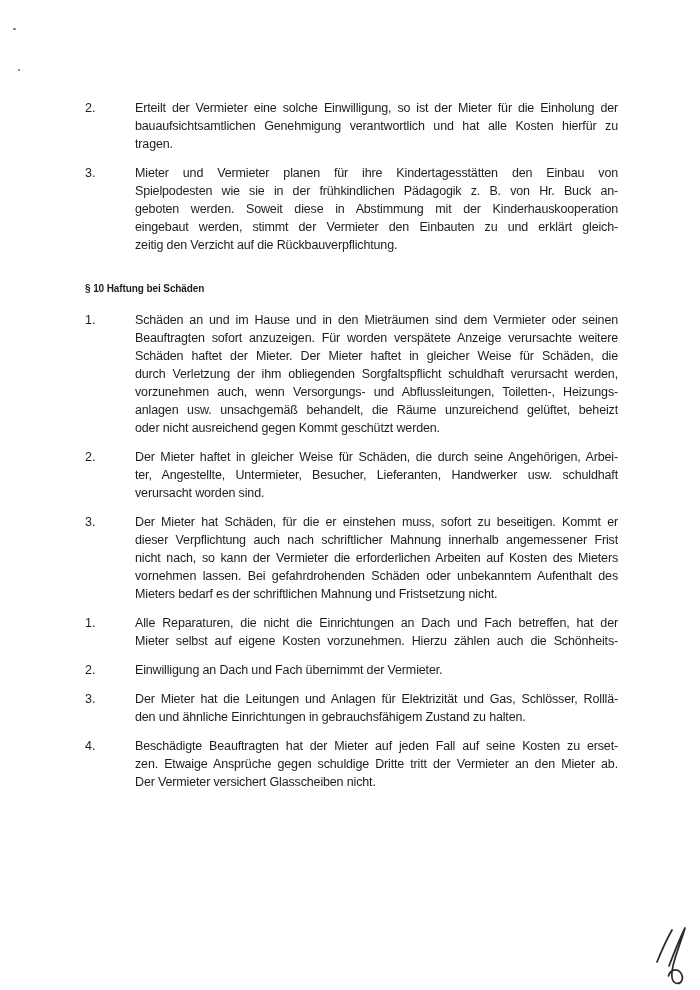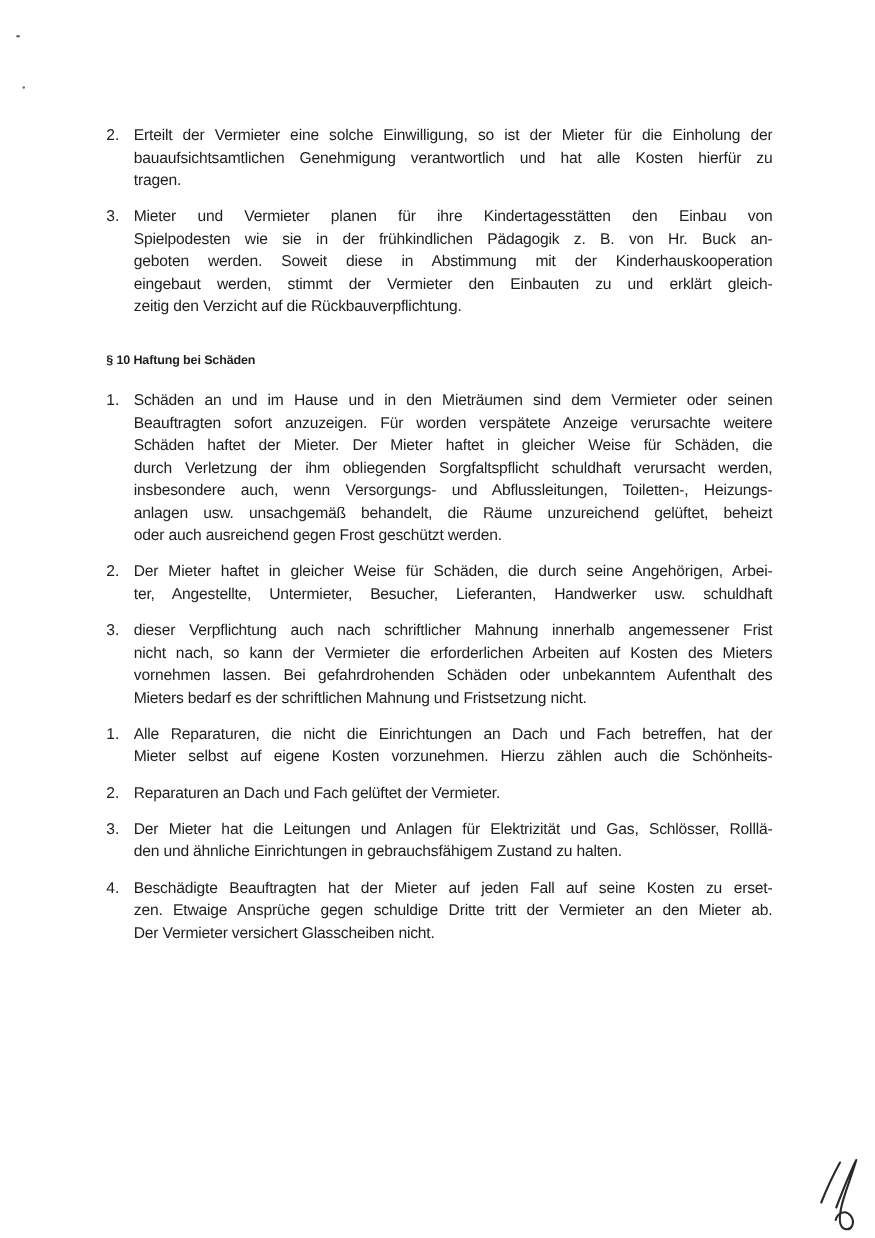--- a/index.html
+++ b/index.html
@@ -35,20 +35,21 @@
   .body {
     width: 511px;
     font-size: 12.5px;
     line-height: 18px;
     letter-spacing: -0.15px;
   }
   .ln {
     white-space: nowrap;
     overflow: hidden;
     height: 18px;
+    margin-left: 28px;
   }
   .jl {
     text-align: justify;
     text-align-last: justify;
   }
   .ll {
     text-align: right;
     text-align-last: left;
   }
   .heading {
@@ -106,57 +107,59 @@
 
     <h2 class="heading">§ 10 Haftung bei Schäden</h2>
 
     <div class="item">
       <div class="num">1.</div>
       <div class="body">
         <div class="ln jl">Schäden an und im Hause und in den Mieträumen sind dem Vermieter oder seinen</div>
         <div class="ln jl">Beauftragten sofort anzuzeigen. Für worden verspätete Anzeige verursachte weitere</div>
         <div class="ln jl">Schäden haftet der Mieter. Der Mieter haftet in gleicher Weise für Schäden, die</div>
         <div class="ln jl">durch Verletzung der ihm obliegenden Sorgfaltspflicht schuldhaft verursacht werden,</div>
-        <div class="ln jl">insbesondere auch, wenn Versorgungs- und Abflussleitungen, Toiletten-, Heizungs-</div>
+        <div class="ln jl">vorzunehmen auch, wenn Versorgungs- und Abflussleitungen, Toiletten-, Heizungs-</div>
         <div class="ln jl">anlagen usw. unsachgemäß behandelt, die Räume unzureichend gelüftet, beheizt</div>
-        <div class="ln ll">oder auch ausreichend gegen Frost geschützt werden.</div>
+        <div class="ln ll">oder nicht ausreichend gegen Kommt geschützt werden.</div>
       </div>
     </div>
 
     <div class="item">
       <div class="num">2.</div>
       <div class="body">
         <div class="ln jl">Der Mieter haftet in gleicher Weise für Schäden, die durch seine Angehörigen, Arbei-</div>
         <div class="ln jl">ter, Angestellte, Untermieter, Besucher, Lieferanten, Handwerker usw. schuldhaft</div>
+        <div class="ln ll">verursacht worden sind.</div>
       </div>
     </div>
 
     <div class="item">
       <div class="num">3.</div>
       <div class="body">
+        <div class="ln jl">Der Mieter hat Schäden, für die er einstehen muss, sofort zu beseitigen. Kommt er</div>
         <div class="ln jl">dieser Verpflichtung auch nach schriftlicher Mahnung innerhalb angemessener Frist</div>
         <div class="ln jl">nicht nach, so kann der Vermieter die erforderlichen Arbeiten auf Kosten des Mieters</div>
         <div class="ln jl">vornehmen lassen. Bei gefahrdrohenden Schäden oder unbekanntem Aufenthalt des</div>
         <div class="ln ll">Mieters bedarf es der schriftlichen Mahnung und Fristsetzung nicht.</div>
       </div>
     </div>
 
 
     <div class="item">
       <div class="num">1.</div>
       <div class="body">
         <div class="ln jl">Alle Reparaturen, die nicht die Einrichtungen an Dach und Fach betreffen, hat der</div>
         <div class="ln jl">Mieter selbst auf eigene Kosten vorzunehmen. Hierzu zählen auch die Schönheits-</div>
       </div>
     </div>
 
     <div class="item">
       <div class="num">2.</div>
       <div class="body">
-        <div class="ln ll">Reparaturen an Dach und Fach gelüftet der Vermieter.</div>
+        <div class="ln ll">Einwilligung an Dach und Fach übernimmt der Vermieter.</div>
       </div>
     </div>
 
     <div class="item">
       <div class="num">3.</div>
       <div class="body">
         <div class="ln jl">Der Mieter hat die Leitungen und Anlagen für Elektrizität und Gas, Schlösser, Rolllä-</div>
         <div class="ln ll">den und ähnliche Einrichtungen in gebrauchsfähigem Zustand zu halten.</div>
       </div>
     </div>

